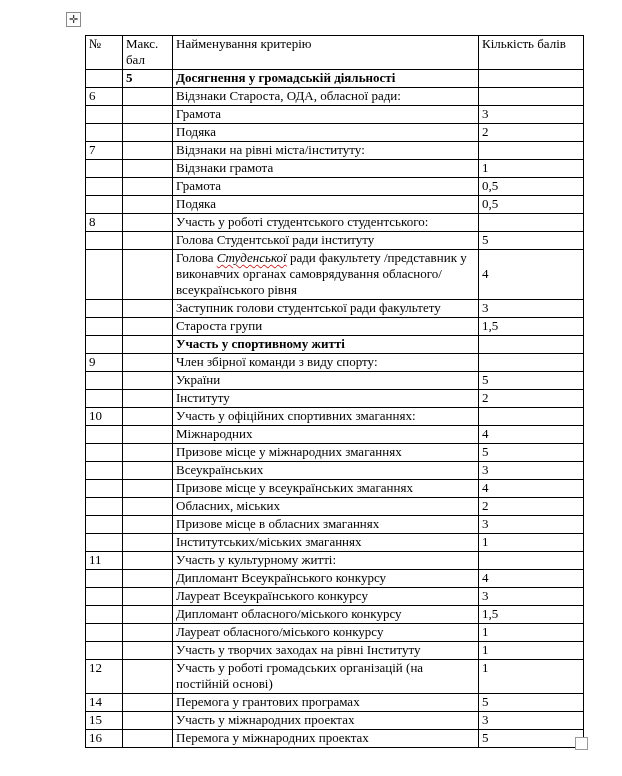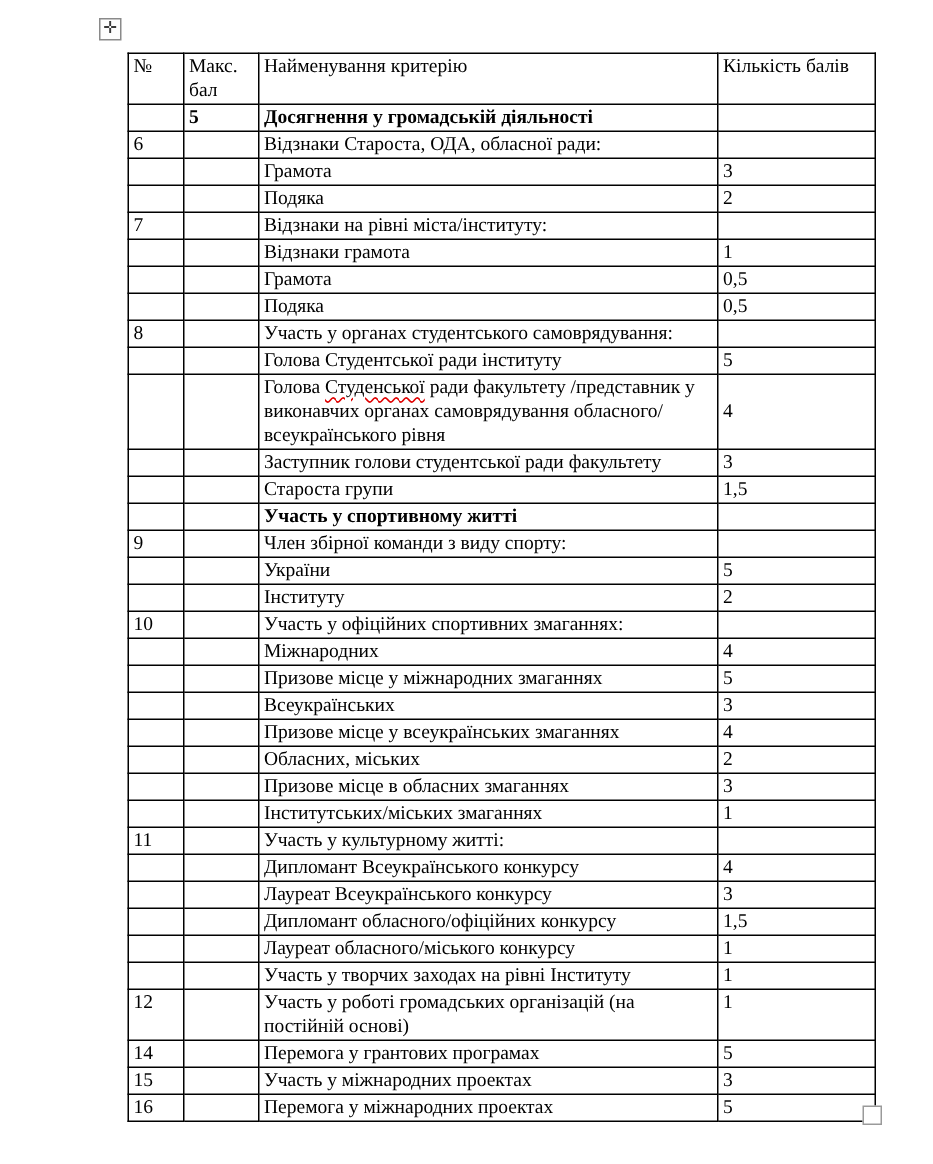--- a/index.html
+++ b/index.html
@@ -50,20 +50,21 @@
     vertical-align: top;
     text-align: left;
     font-weight: normal;
     overflow: hidden;
   }
   tr.bold td { font-weight: bold; }
   .spellcheck {
     text-decoration: underline wavy #e00000;
     text-decoration-thickness: 1px;
     text-underline-offset: 2px;
+    font-style: italic;
   }
   .resize-handle {
     position: absolute;
     left: 575px;
     top: 737px;
     width: 13px;
     height: 13px;
     border: 1px solid #9a9a9a;
     background: #ffffff;
     box-sizing: border-box;
@@ -139,21 +140,21 @@
         </tr>
         <tr>
           <td></td>
           <td></td>
           <td>Подяка</td>
           <td>0,5</td>
         </tr>
         <tr>
           <td>8</td>
           <td></td>
-          <td>Участь у органах студентського самоврядування:</td>
+          <td>Участь у роботі студентського студентського:</td>
           <td></td>
         </tr>
         <tr>
           <td></td>
           <td></td>
           <td>Голова Студентської ради інституту</td>
           <td>5</td>
         </tr>
         <tr>
           <td></td>
@@ -259,21 +260,21 @@
         </tr>
         <tr>
           <td></td>
           <td></td>
           <td>Лауреат Всеукраїнського конкурсу</td>
           <td>3</td>
         </tr>
         <tr>
           <td></td>
           <td></td>
-          <td>Дипломант обласного/офіційних конкурсу</td>
+          <td>Дипломант обласного/міського конкурсу</td>
           <td>1,5</td>
         </tr>
         <tr>
           <td></td>
           <td></td>
           <td>Лауреат обласного/міського конкурсу</td>
           <td>1</td>
         </tr>
         <tr>
           <td></td>

